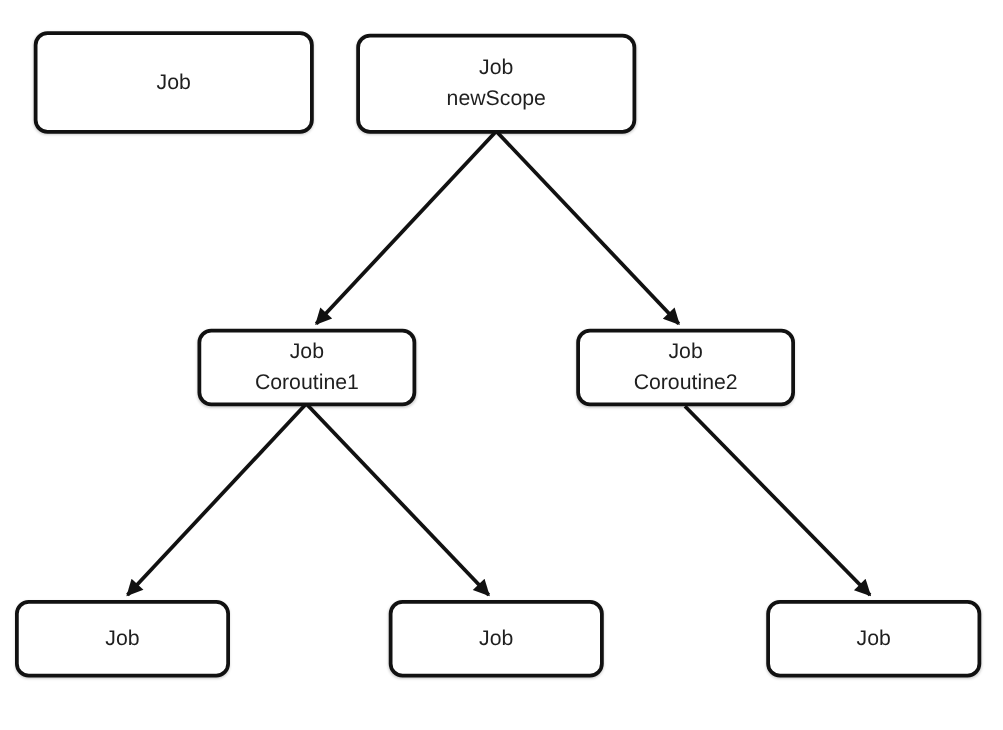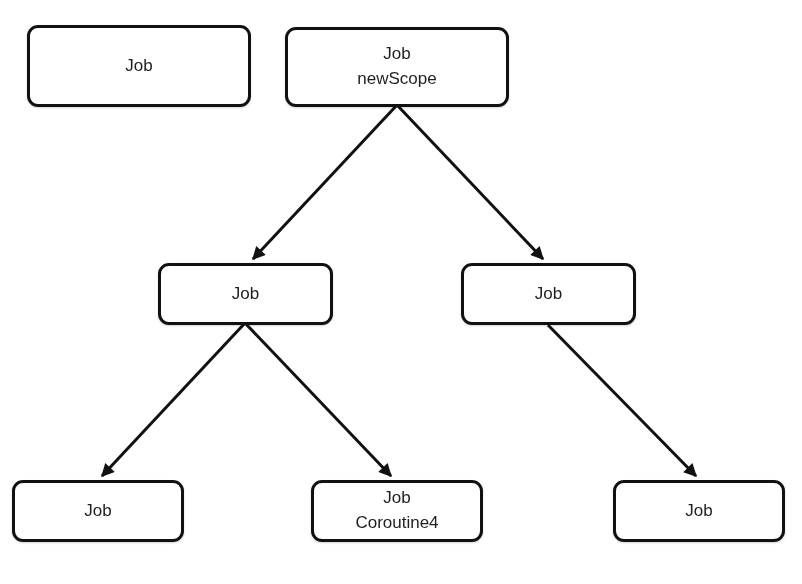--- a/index.html
+++ b/index.html
@@ -75,32 +75,33 @@
     <span>Job</span>
   </div>
 
   <div class="node" id="node-newscope">
     <span>Job</span>
     <span>newScope</span>
   </div>
 
   <div class="node" id="node-coroutine1">
     <span>Job</span>
+    <span>Coroutine1</span>
   </div>
 
   <div class="node" id="node-coroutine2">
     <span>Job</span>
+    <span>Coroutine2</span>
   </div>
 
   <div class="node" id="node-coroutine3">
     <span>Job</span>
   </div>
 
   <div class="node" id="node-coroutine4">
     <span>Job</span>
-    <span>Coroutine4</span>
   </div>
 
   <div class="node" id="node-coroutine5">
     <span>Job</span>
   </div>
 
 </div>
 
 </body></html>

